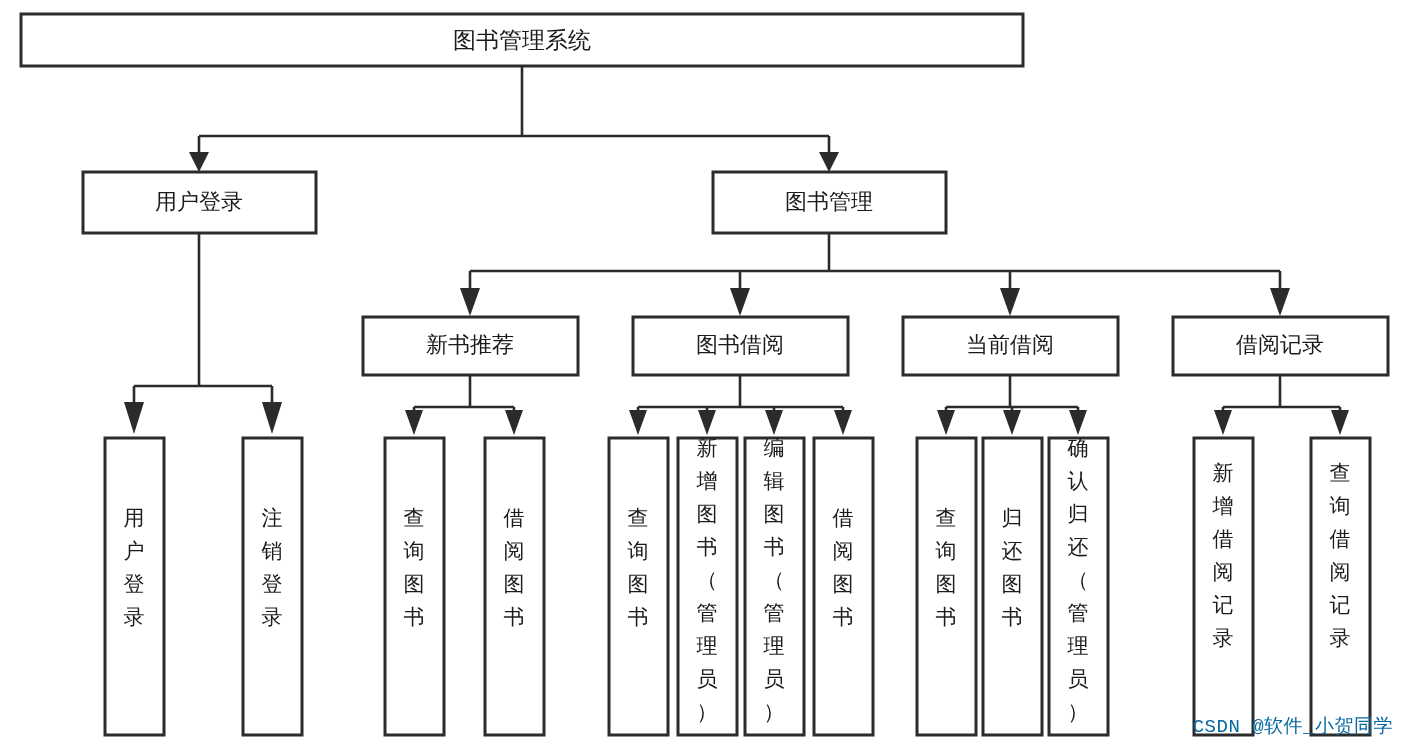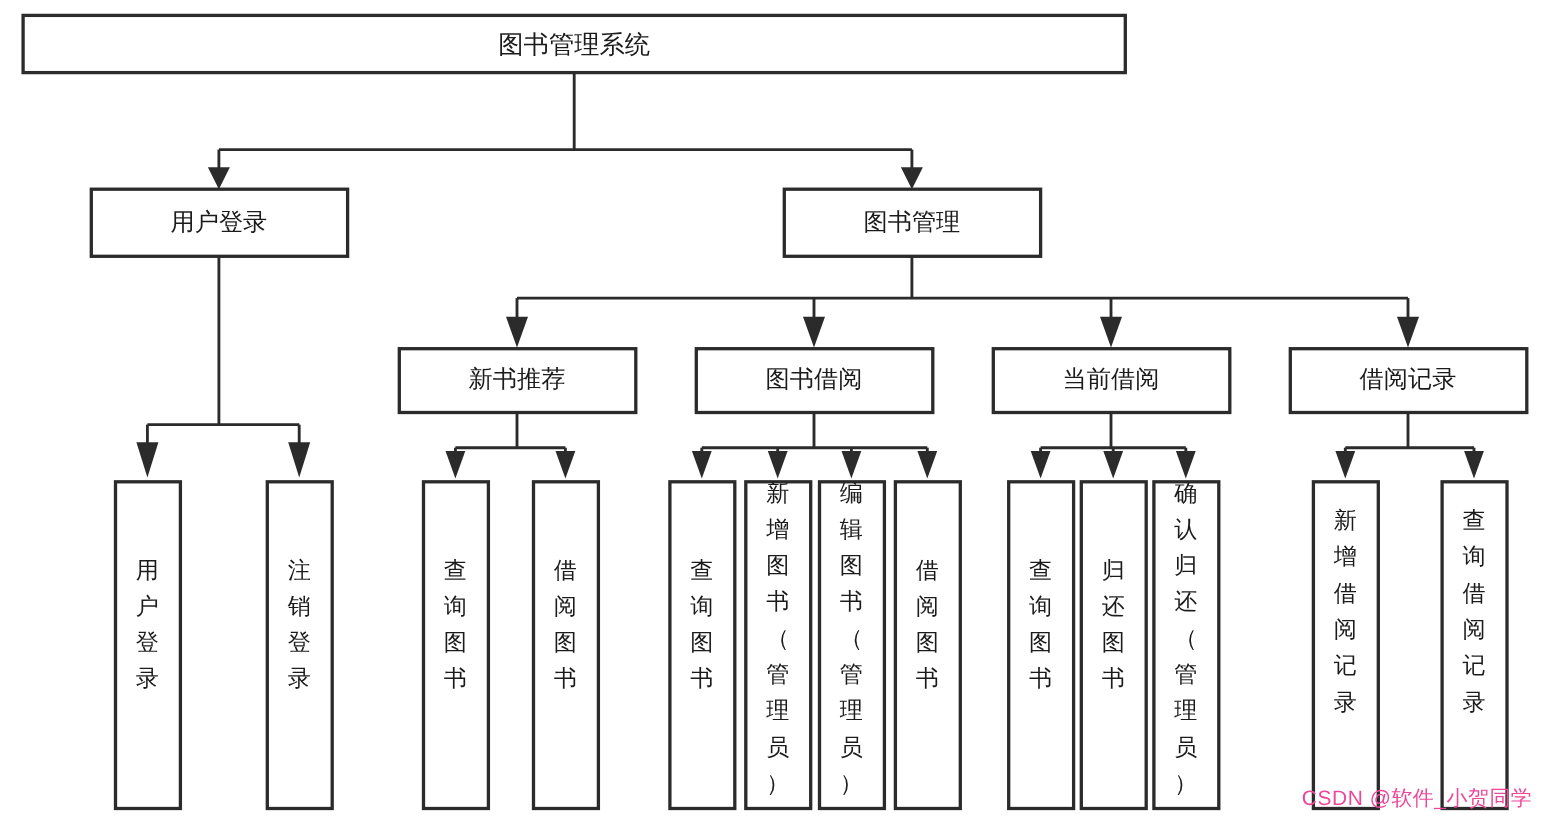--- a/index.html
+++ b/index.html
@@ -58,23 +58,23 @@
   .leaf-label {
     fill: #1b1b1b;
     font-family: "Liberation Sans", "DejaVu Sans", sans-serif;
     font-size: 21px;
     text-anchor: middle;
   }
   .watermark {
     position: absolute;
     right: 12px;
     bottom: 8px;
-    font-family: Liberation Sans, sans-serif;
+    font-family: Liberation Mono, monospace;
     font-size: 19px;
-    color: #ec4899;
+    color: #0369a1;
     letter-spacing: 0.5px;
     white-space: nowrap;
     pointer-events: none;
   }
 </style>
 </head>
 <body>
 
 <div id="diagram-root">
 

